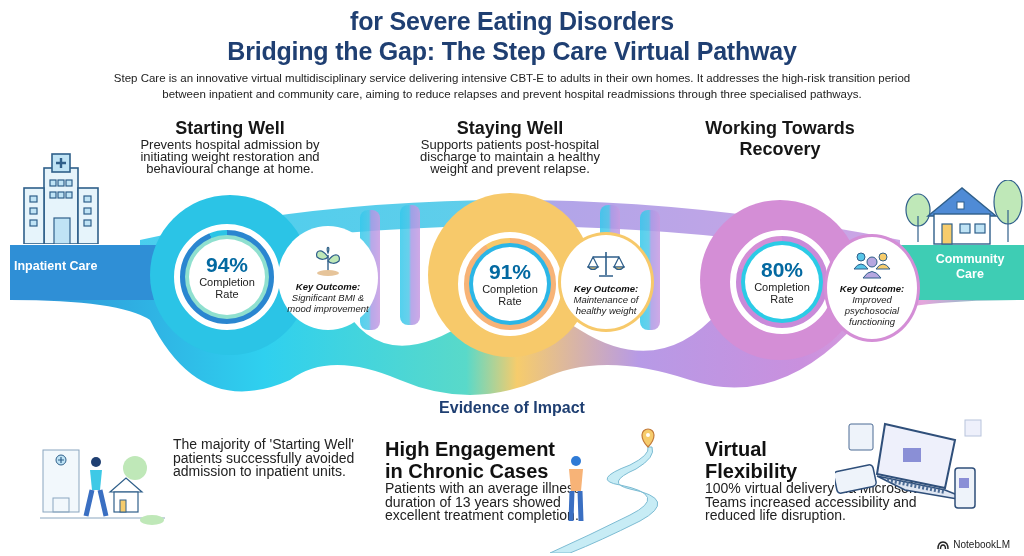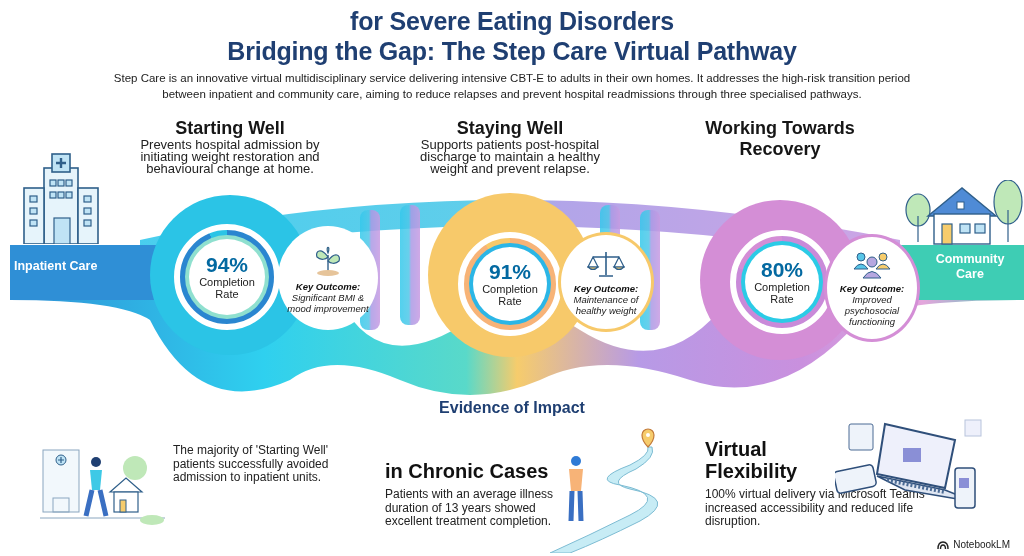--- a/index.html
+++ b/index.html
@@ -27,21 +27,21 @@
   .outcome { position: absolute; border-radius: 50%; background: #fff; display: flex; flex-direction: column; align-items: center; justify-content: center; text-align: center; font-style: italic; }
   .outcome .ko { font-weight: bold; font-size: 9.5px; line-height: 11px; color: #111; }
   .outcome .kt { font-size: 9.5px; line-height: 11px; color: #222; }
   .outcome svg { margin-bottom: 4px; }
 
   .evidence-title { position: absolute; top: 399px; left: 0; width: 1024px; text-align: center;
     font-weight: bold; font-size: 16px; color: #1f3f72; }
 
   .ev { position: absolute; }
   .ev h3 { font-size: 20px; line-height: 22px; font-weight: bold; color: #111; }
-  .ev p { font-size: 12px; line-height: 13.5px; color: #222; margin-top: 6px; }
+  .ev p { font-size: 14px; line-height: 13.5px; color: #222; }
 
   .brand { position: absolute; right: 14px; bottom: 6px; font-size: 10px; color: #222; display: flex; align-items: center; gap: 4px; }
 </style>
 </head>
 <body>
 
 <div class="title">
   <div>for Severe Eating Disorders</div>
   <div>Bridging the Gap: The Step Care Virtual Pathway</div>
 </div>
@@ -216,21 +216,21 @@
   <path d="M50 30 L62 30 L60 50 L52 50 Z" fill="#3ec9e6"></path>
   <path d="M52 50 L46 76 M60 50 L66 76" stroke="#3a6fc2" stroke-width="5"></path>
   <line x1="0" y1="78" x2="125" y2="78" stroke="#8aa6bf"></line>
   <ellipse cx="112" cy="80" rx="12" ry="5" fill="#bfe8b8"></ellipse>
 </svg>
 <div class="ev" style="left:173px; top:438px; width:190px;">
   <p>The majority of 'Starting Well' patients successfully avoided admission to inpatient units.</p>
 </div>
 
 <div class="ev" style="left:385px; top:438px; width:200px;">
-  <h3><br><span>in Chronic Cases</span></h3>
+  <h3><span>High Engagement</span><br><span>in Chronic Cases</span></h3>
   <p>Patients with an average illness duration of 13 years showed excellent treatment completion.</p>
 </div>
 <svg style="position:absolute; left:530px; top:425px;" width="140" height="128" viewBox="0 0 140 128">
   <path d="M20 128 Q 60 110 100 90 Q 140 70 90 60 Q 60 55 100 40 Q 120 30 118 22 L 122 22 Q 126 32 106 44 Q 74 58 100 64 Q 150 74 110 96 Q 70 116 40 128 Z" fill="#c7ecf5" stroke="#7dbcd3" stroke-width="1"></path>
   <path d="M118 4 a6 6 0 0 1 6 6 q0 6 -6 12 q-6 -6 -6 -12 a6 6 0 0 1 6 -6z" fill="#f6cc6c" stroke="#c27a3a" stroke-width="1.2"></path>
   <circle cx="118" cy="10" r="2" fill="#fff"></circle>
   <circle cx="46" cy="36" r="5" fill="#2f7bd6"></circle>
   <path d="M39 44 L53 44 L51 66 L41 66 Z" fill="#f7b377"></path>
   <path d="M42 66 L41 96 M50 66 L51 96" stroke="#3a6fc2" stroke-width="5"></path>
 </svg>

